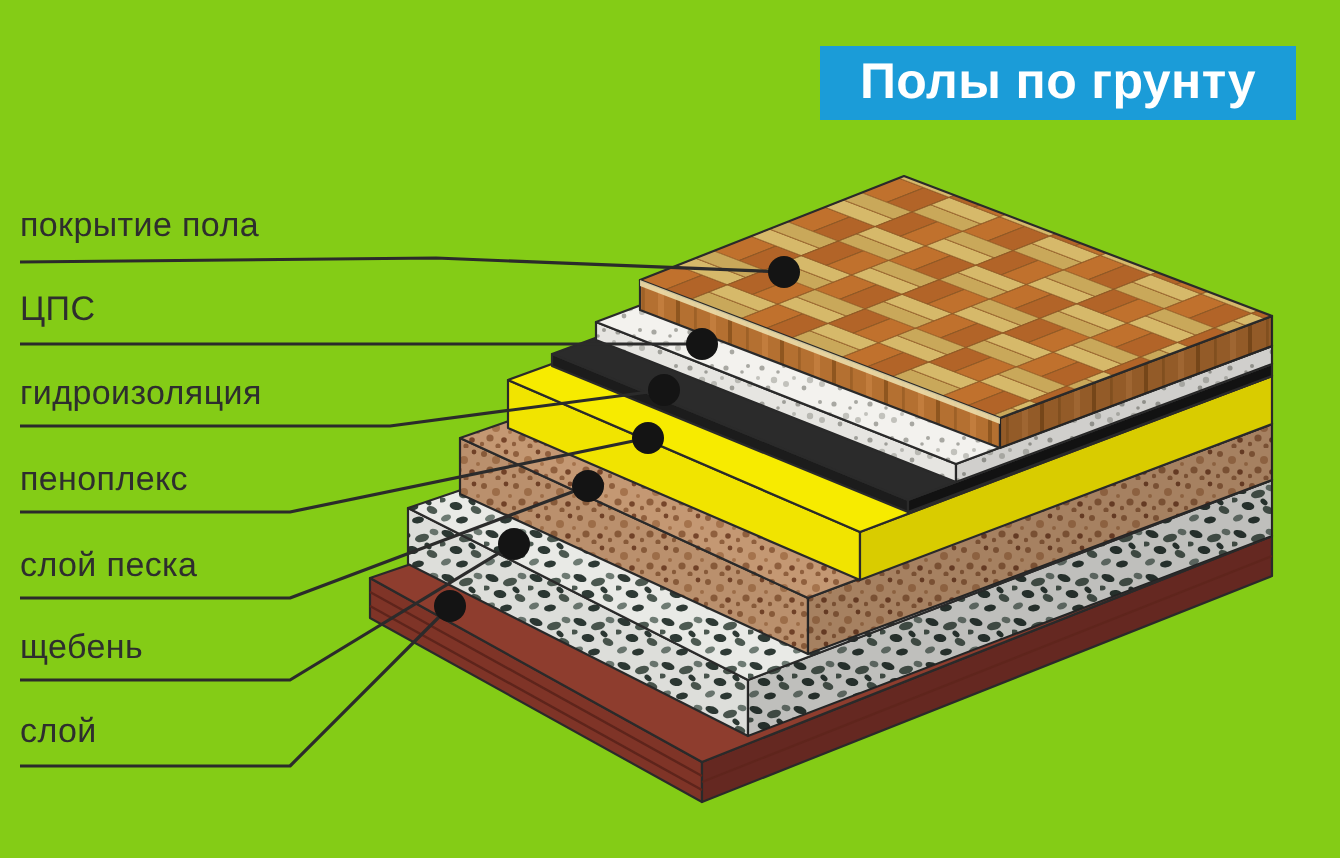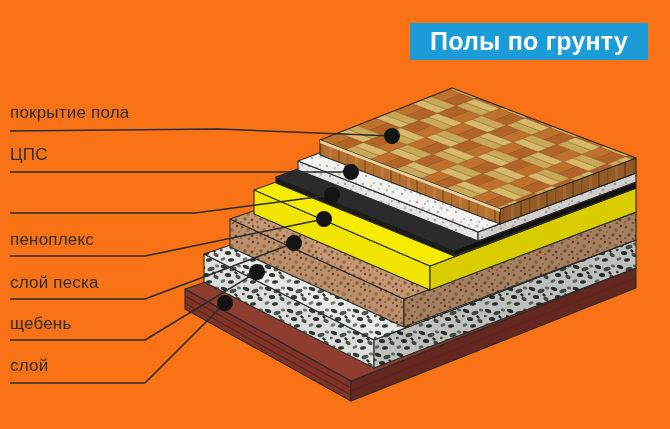--- a/index.html
+++ b/index.html
@@ -1,17 +1,17 @@
 <!DOCTYPE html>
 <html><head>
 <meta charset="utf-8">
 <style>
   html,body{margin:0;padding:0;background:#ffffff;}
   .canvas{
-    position:relative;width:670px;height:429px;background:#f97316;overflow:hidden;
+    position:relative;width:670px;height:429px;background:#84cc16;overflow:hidden;
     font-family:"Liberation Sans",sans-serif;
   }
   .banner{
     position:absolute;left:410px;top:23px;width:238px;height:37px;
     display:flex;align-items:center;justify-content:center;
     font-size:25px;font-weight:bold;letter-spacing:0.2px;
   }
   .layer-label{
     position:absolute;left:10px;height:26px;
     font-size:17px;color:#2e2e2e;letter-spacing:0.2px;white-space:nowrap;
@@ -22,20 +22,21 @@
 </style>
 </head>
 <body>
 
 <div class="canvas">
 
   <div class="banner" id="title-banner" style="background: rgb(27, 156, 216); color: rgb(255, 255, 255);">Полы по грунту</div>
 
   <div class="layer-label" id="lbl0" style="color: rgb(46, 46, 46);">покрытие пола</div>
   <div class="layer-label" id="lbl1" style="color: rgb(46, 46, 46);">ЦПС</div>
+  <div class="layer-label" id="lbl2" style="color: rgb(46, 46, 46);">гидроизоляция</div>
   <div class="layer-label" id="lbl3" style="color: rgb(46, 46, 46);">пеноплекс</div>
   <div class="layer-label" id="lbl4" style="color: rgb(46, 46, 46);">слой песка</div>
   <div class="layer-label" id="lbl5" style="color: rgb(46, 46, 46);">щебень</div>
   <div class="layer-label" id="lbl6" style="color: rgb(46, 46, 46);">слой</div>
 
   <svg class="diagram" id="diagram" viewBox="0 0 670 429">
       <defs>
         <pattern id="pat-parquet" width="56" height="56" patternUnits="userSpaceOnUse" patternTransform="matrix(0.66 -0.26 0.90 0.345 320 140)">
   <rect width="56" height="56" fill="#B26428"></rect>
   <rect x="0" y="0" width="28" height="14" fill="#C0712D" stroke="#8E5824" stroke-width="0.8"></rect>

